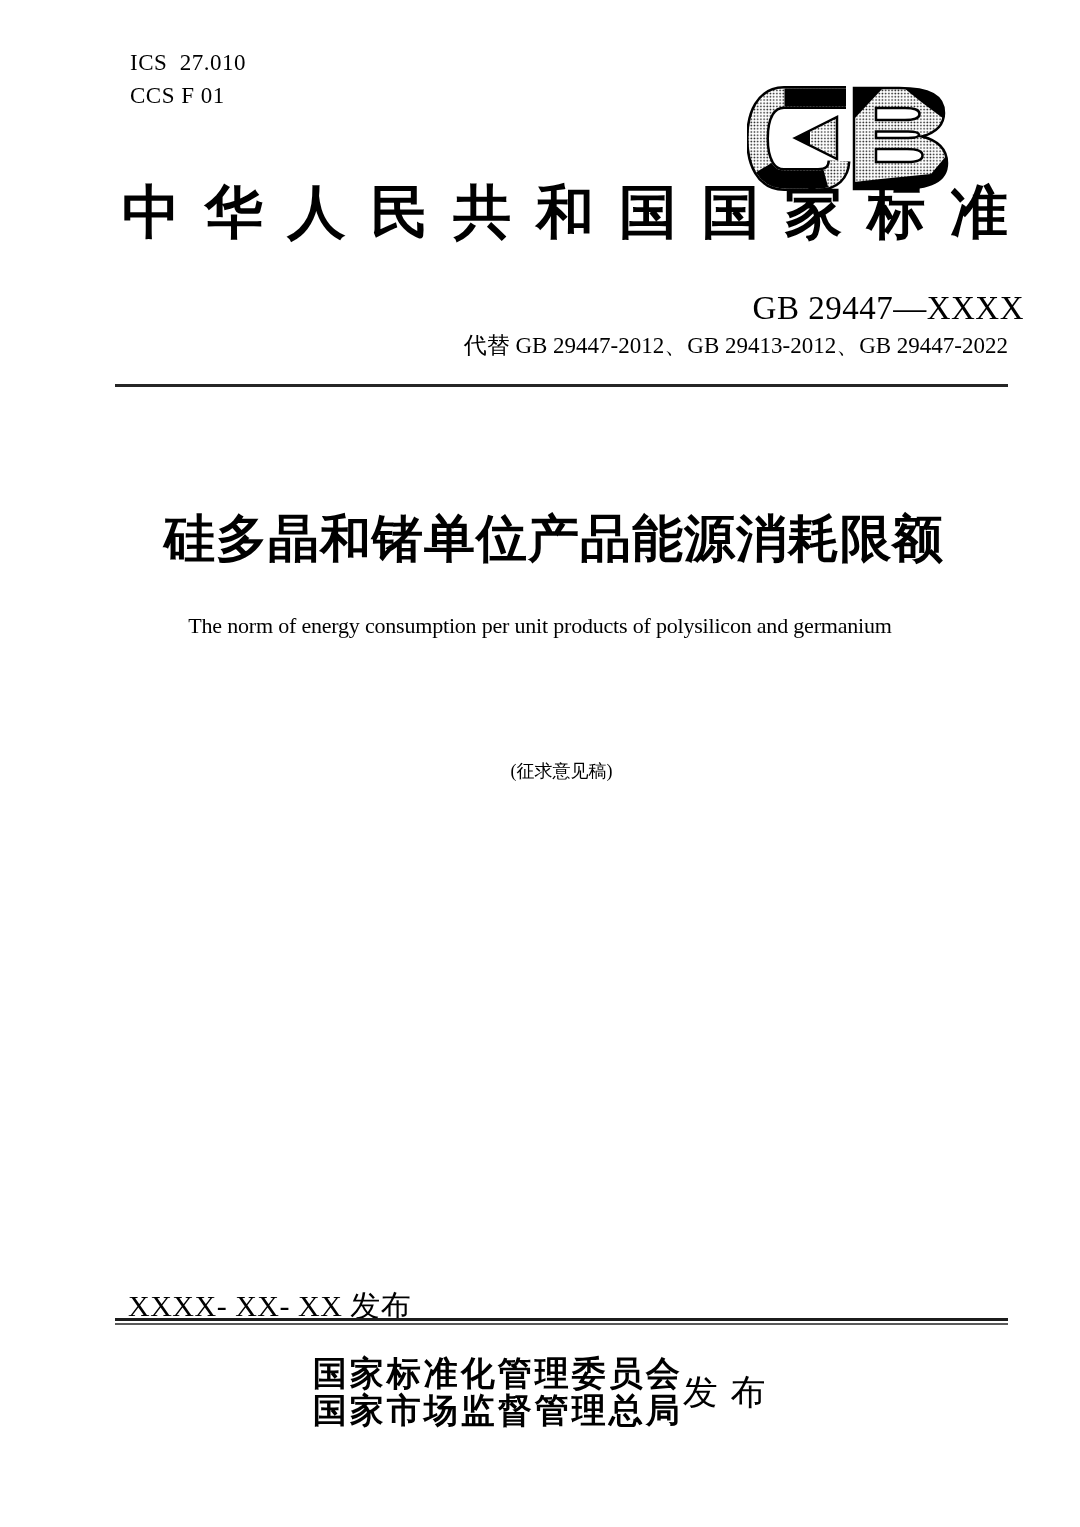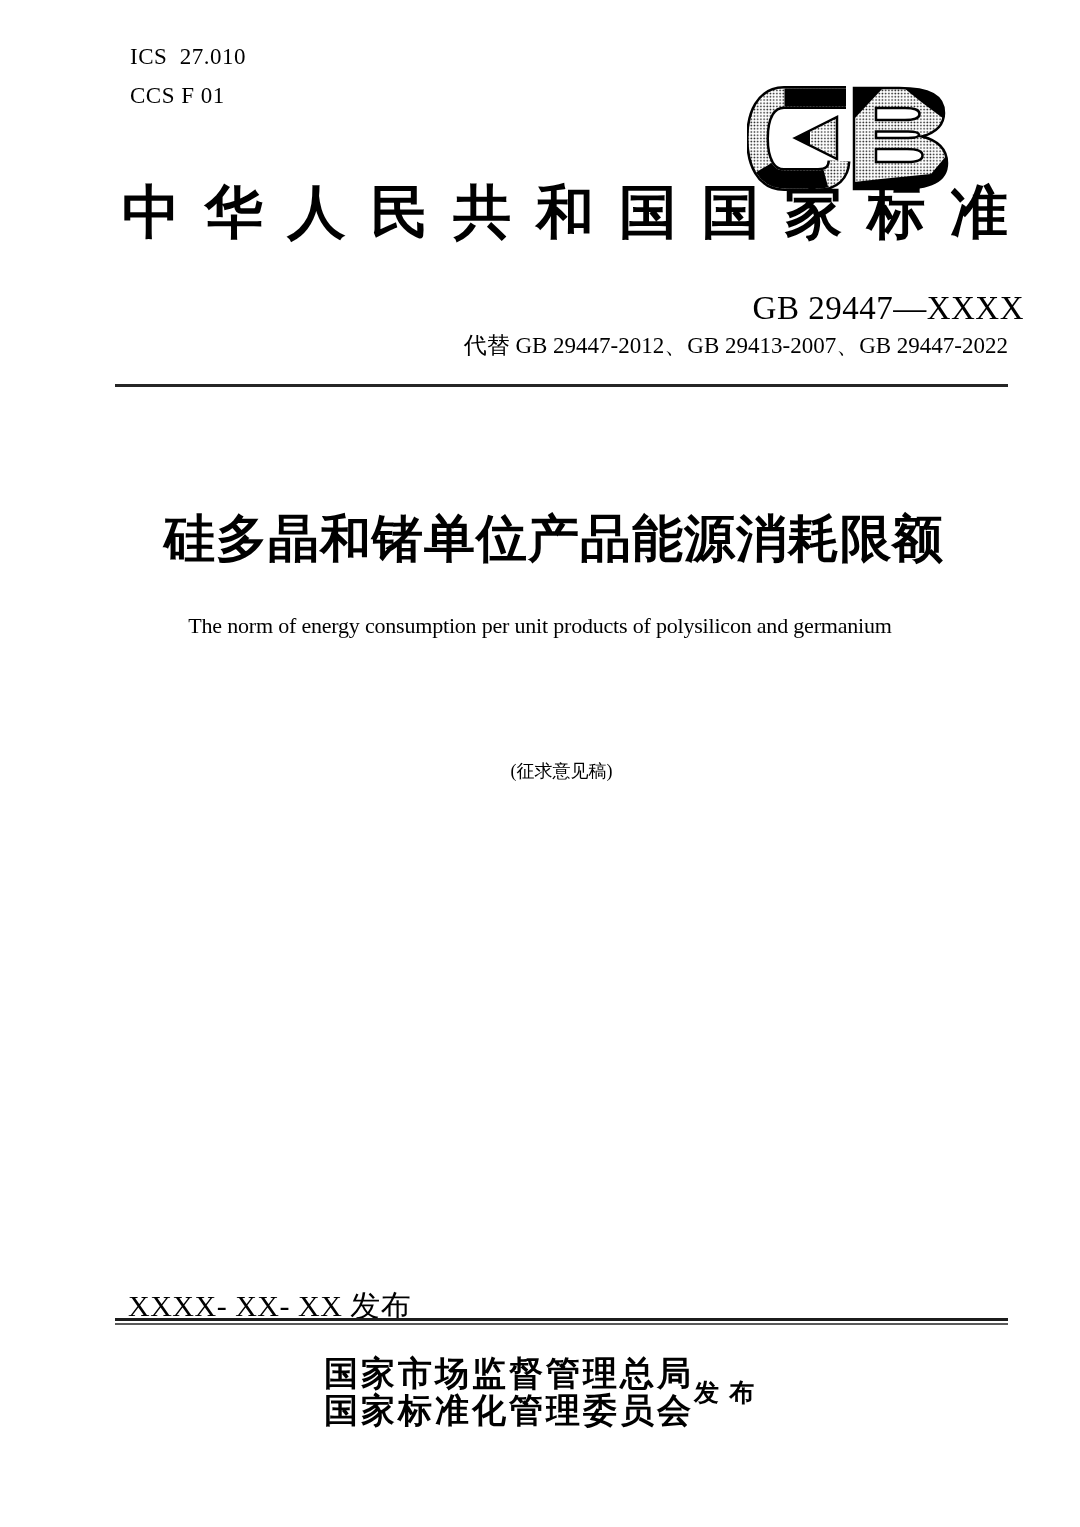--- a/index.html
+++ b/index.html
@@ -8,21 +8,21 @@
     width: 1080px; height: 1527px;
     font-family: "Liberation Serif", "DejaVu Serif", serif;
     color: #000000;
     position: relative;
     overflow: hidden;
   }
   .abs { position: absolute; }
 
   
   .code-line { left: 130px; font-size: 23px; white-space: pre; letter-spacing: 0.5px; }
-  #ics { top: 44px; }
+  #ics { top: 50px; }
   #ccs { top: 83px; }
 
   
   #gb-logo { left: 747px; top: 86px; width: 207px; height: 107px; }
 
   
   #title-cn {
     left: 122px; top: 182px; width: 886px;
     font-size: 58px; font-weight: bold;
     text-align: justify; text-align-last: justify;
@@ -74,21 +74,21 @@
     left: 0; top: 1355px; width: 1080px;
     display: flex; justify-content: center; align-items: center;
   }
   .issuer-lines { text-align: center; }
   .issuer-line {
     font-size: 34px; font-weight: bold;
     letter-spacing: 3px; line-height: 37px;
     white-space: nowrap;
   }
   #publish-label {
-    font-size: 25px; font-weight: bold;
+    font-size: 35px; font-weight: normal;
     letter-spacing: 2px; white-space: pre;
   }
 </style>
 </head>
 <body>
 
 <div class="abs code-line" id="ics">ICS  27.010</div>
 <div class="abs code-line" id="ccs">CCS F 01</div>
 
 <svg class="abs" id="gb-logo" viewBox="0 0 207 107" xmlns="http://www.w3.org/2000/svg" aria-label="GB">
@@ -123,35 +123,35 @@
       <polygon points="107,2 136,2 107,33" fill="#000000"></polygon>
       <polygon points="157,2 197,2 197,33 173,15" fill="#000000"></polygon>
       <polygon points="107,103 200,103 200,69 184,88 134,93 107,96" fill="#000000"></polygon>
     </g>
   </g>
 </svg>
 
 <div class="abs" id="title-cn">中 华 人 民 共 和 国 国 家 标 准</div>
 
 <div class="abs" id="std-num">GB 29447—XXXX</div>
-<div class="abs" id="replaces">代替 GB 29447-2012、GB 29413-2007、GB 29447-2022</div>
+<div class="abs" id="replaces">代替 GB 29447-2012、GB 29413-2012、GB 29447-2022</div>
 
 <div class="abs" id="rule-top"></div>
 
 <div class="abs" id="main-title">硅多晶和锗单位产品能源消耗限额</div>
 <div class="abs" id="title-en">The norm of energy consumption per unit products of polysilicon and germanium</div>
 <div class="abs" id="draft-note">(征求意见稿)</div>
 
 <div class="abs" id="dates-row">
   <span>XXXX- XX- XX 发布</span>
 </div>
 <div class="abs" id="rule-bottom">
   <div class="thick"></div>
   <div class="thin"></div>
 </div>
 
 <div class="abs" id="publisher">
   <div class="issuer-lines">
+    <div class="issuer-line">国家标准化管理委员会</div>
     <div class="issuer-line">国家市场监督管理总局</div>
-    <div class="issuer-line">国家标准化管理委员会</div>
   </div>
   <div id="publish-label">发 布</div>
 </div>
 
 </body></html>

